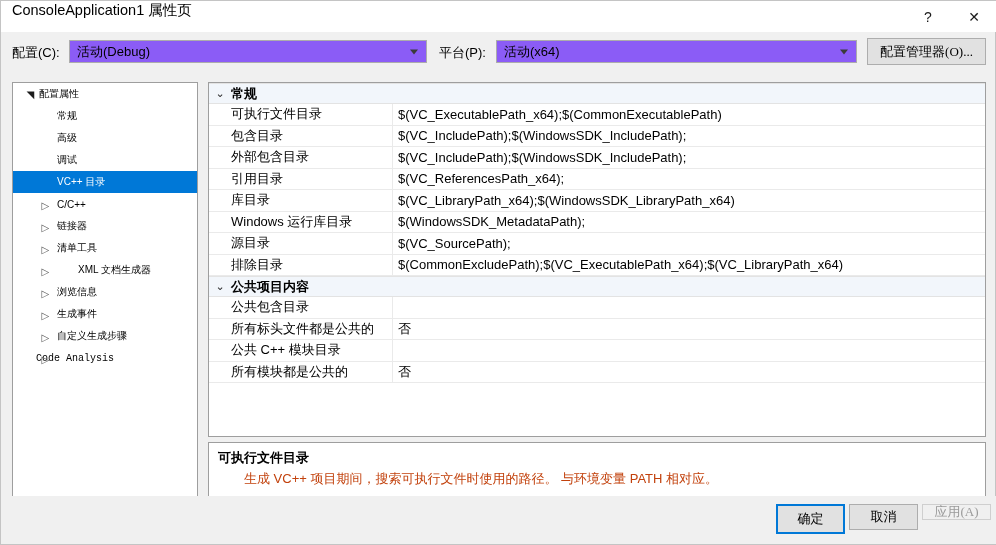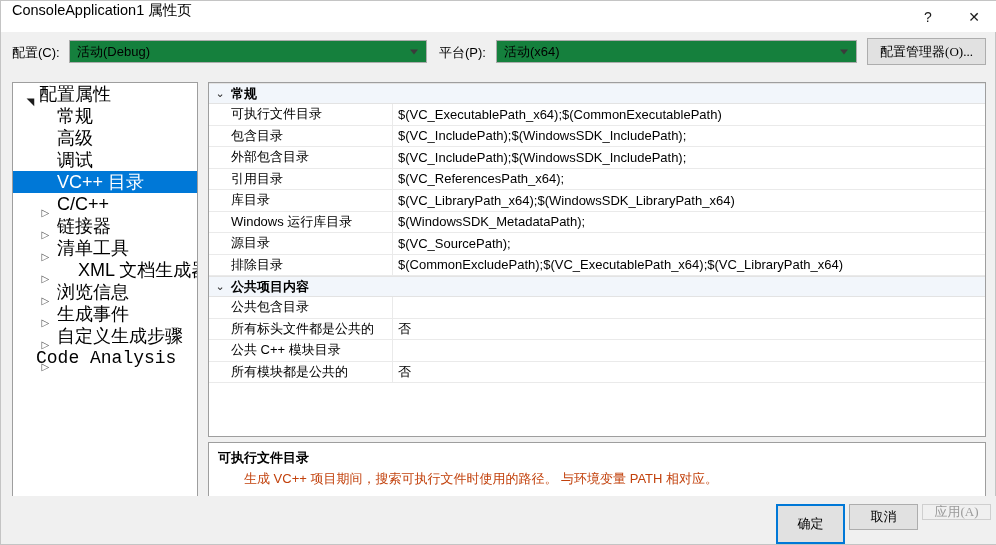--- a/index.html
+++ b/index.html
@@ -51,21 +51,21 @@
     background: #f0f0f0;
   }
   .lbl {
     position: absolute;
     font-size: 13px; color: #000;
     white-space: nowrap;
   }
   .combo {
     position: absolute;
     height: 23px;
-    background: #15803d;
+    background: #8b5cf6;
     border: 1px solid #acacac;
     display: flex; align-items: center;
     font-size: 13px; color: #000;
     padding-left: 7px;
     cursor: default;
   }
   .combo .chev {
     position: absolute; right: 8px; top: 50%;
     transform: translateY(-50%);
     width: 0; height: 0;
@@ -95,21 +95,21 @@
     left: 11px; top: 81px;
     width: 186px; height: 416px;
     background: #ffffff;
     border: 1px solid #9e9e9e;
     overflow: hidden;
   }
   .tree-item {
     position: relative;
     height: 22px;
     display: flex; align-items: center;
-    font-size: 18px; color: #000;
+    font-size: 10px; color: #000;
     white-space: nowrap;
     cursor: default;
   }
   .tree-item .exp {
     position: absolute;
     width: 14px; height: 22px;
     display: flex; align-items: center; justify-content: center;
   }
   .tri-right-outline {
     width: 9px; height: 9px;
@@ -374,18 +374,18 @@
         </div>
       </div>
   </div>
 
   <div class="descpanel">
     <div class="desc-title">可执行文件目录</div>
     <div class="desc-body">生成 VC++ 项目期间，搜索可执行文件时使用的路径。 与环境变量 PATH 相对应。</div>
   </div>
 
   <div class="footer">
-    <button class="btn default" style="left:775px; top:8px; width:69px; height:40px;">确定</button>
+    <button class="btn default" style="left:775px; top:8px; width:69px; height:30px;">确定</button>
     <button class="btn" style="left:848px; top:8px; width:69px; height:26px;">取消</button>
     <button class="btn disabled" style="left:921px; top:8px; width:69px; height:16px;">应用(A)</button>
   </div>
 
 </div>
 
 </body></html>

